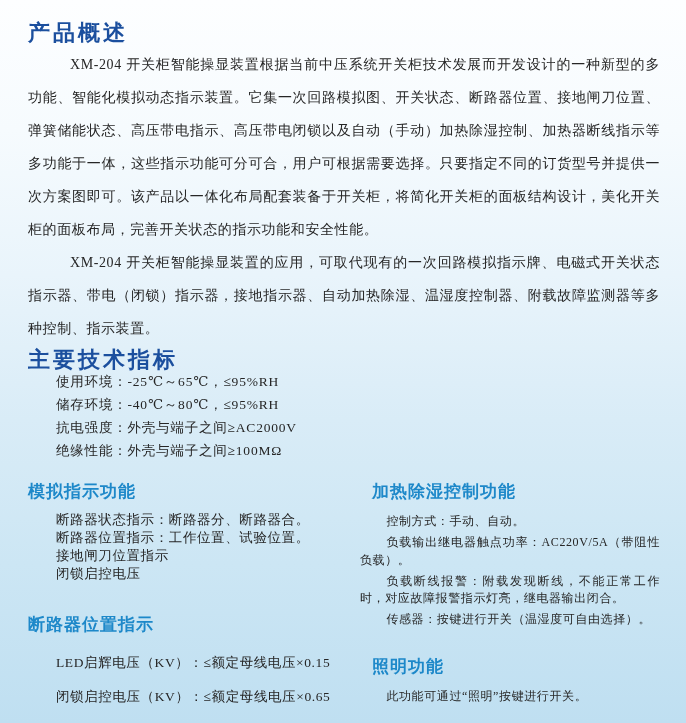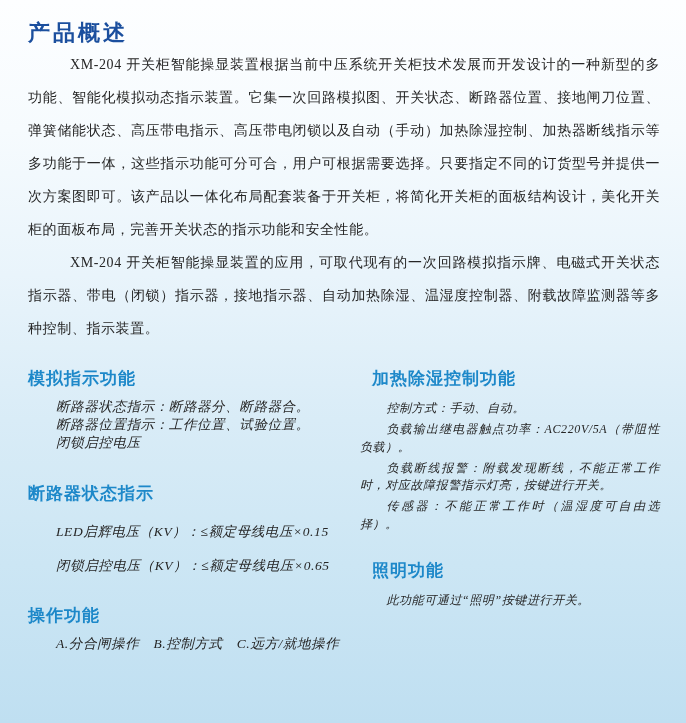--- a/index.html
+++ b/index.html
@@ -55,21 +55,20 @@
   .col-left  { width: 332px; flex: 0 0 332px; }
   .col-right { flex: 1; }
 
   .fn-group { margin-bottom: 26px; }
   .fn-group:last-child { margin-bottom: 0; }
   .fn-group .item {
     margin: 0 0 4px 28px;
     font-size: 13.5px;
     line-height: 14px;
     letter-spacing: 0.6px;
-    font-style: italic;
   }
   .fn-group.loose .item { margin-bottom: 8px; margin-top: 20px; }
 
   .col-right h2.sub { margin-left: 12px; }
   .col-right .item {
     margin: 0 0 3.5px 0;
     font-size: 12px;
     line-height: 17.5px;
     letter-spacing: 0.6px;
     text-align: justify;
@@ -83,55 +82,65 @@
 <body>
 
 <div class="page">
 
   <section>
     <h1 class="sec overview-title">产品概述</h1>
     <p class="para">XM-204 开关柜智能操显装置根据当前中压系统开关柜技术发展而开发设计的一种新型的多功能、智能化模拟动态指示装置。它集一次回路模拟图、开关状态、断路器位置、接地闸刀位置、弹簧储能状态、高压带电指示、高压带电闭锁以及自动（手动）加热除湿控制、加热器断线指示等多功能于一体，这些指示功能可分可合，用户可根据需要选择。只要指定不同的订货型号并提供一次方案图即可。该产品以一体化布局配套装备于开关柜，将简化开关柜的面板结构设计，美化开关柜的面板布局，完善开关状态的指示功能和安全性能。</p>
     <p class="para">XM-204 开关柜智能操显装置的应用，可取代现有的一次回路模拟指示牌、电磁式开关状态指示器、带电（闭锁）指示器，接地指示器、自动加热除湿、温湿度控制器、附载故障监测器等多种控制、指示装置。</p>
   </section>
 
+  <section>
+    <h1 class="sec specs-title">主要技术指标</h1>
+    <div class="spec-list">
+      <p>使用环境：-25℃～65℃，≤95%RH</p>
+      <p>储存环境：-40℃～80℃，≤95%RH</p>
+      <p>抗电强度：外壳与端子之间≥AC2000V</p>
+      <p>绝缘性能：外壳与端子之间≥100MΩ</p>
+    </div>
+  </section>
 
   <section>
 
     <div class="columns">
 
       <div class="col-left">
 
         <div class="fn-group">
           <h2 class="sub">模拟指示功能</h2>
           <p class="item">断路器状态指示：断路器分、断路器合。</p>
           <p class="item">断路器位置指示：工作位置、试验位置。</p>
+          <p class="item">接地闸刀位置指示</p>
           <p class="item">闭锁启控电压</p>
         </div>
 
         <div class="fn-group loose gap-hv">
-          <h2 class="sub">断路器状态指示</h2>
+          <h2 class="sub">断路器位置指示</h2>
           <p class="item">LED启辉电压（KV）：≤额定母线电压×0.15</p>
           <p class="item">闭锁启控电压（KV）：≤额定母线电压×0.65</p>
         </div>
 
         <div class="fn-group gap-op">
           <h2 class="sub">操作功能</h2>
           <p class="item">A.分合闸操作　B.控制方式　C.远方/就地操作</p>
         </div>
 
       </div>
 
       <div class="col-right">
 
         <div class="fn-group">
           <h2 class="sub">加热除湿控制功能</h2>
           <p class="item">控制方式：手动、自动。</p>
           <p class="item">负载输出继电器触点功率：AC220V/5A（带阻性负载）。</p>
-          <p class="item">负载断线报警：附载发现断线，不能正常工作时，对应故障报警指示灯亮，按键进行开关。</p>
-          <p class="item">传感器：不能正常工作时（温湿度可自由选择）。</p>
+          <p class="item">负载断线报警：附载发现断线，不能正常工作时，对应故障报警指示灯亮，继电器输出闭合。</p>
+          <p class="item">传感器：按键进行开关（温湿度可自由选择）。</p>
         </div>
 
         <div class="fn-group gap-light">
           <h2 class="sub">照明功能</h2>
           <p class="item">此功能可通过“照明”按键进行开关。</p>
         </div>
 
       </div>
 
     </div>

